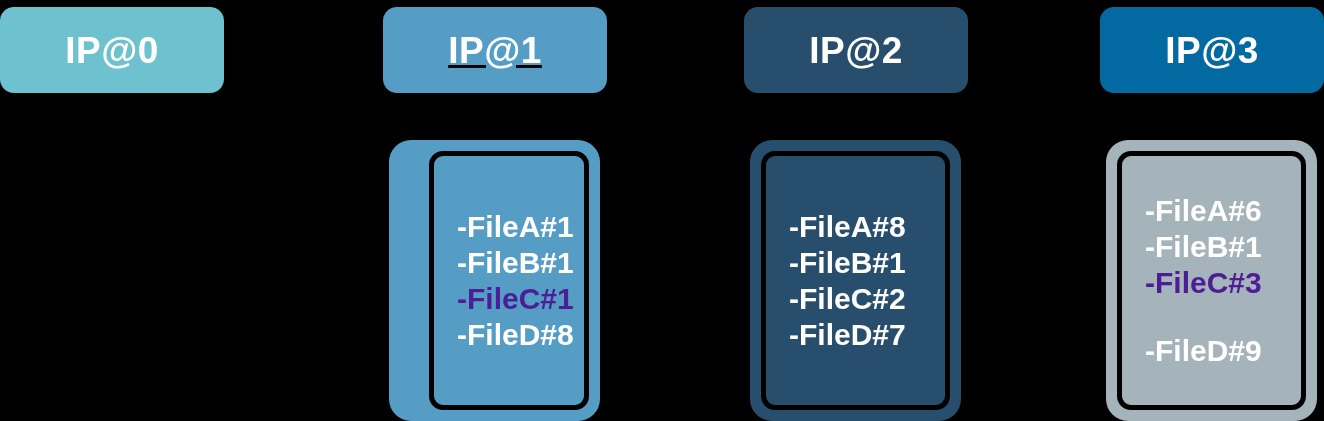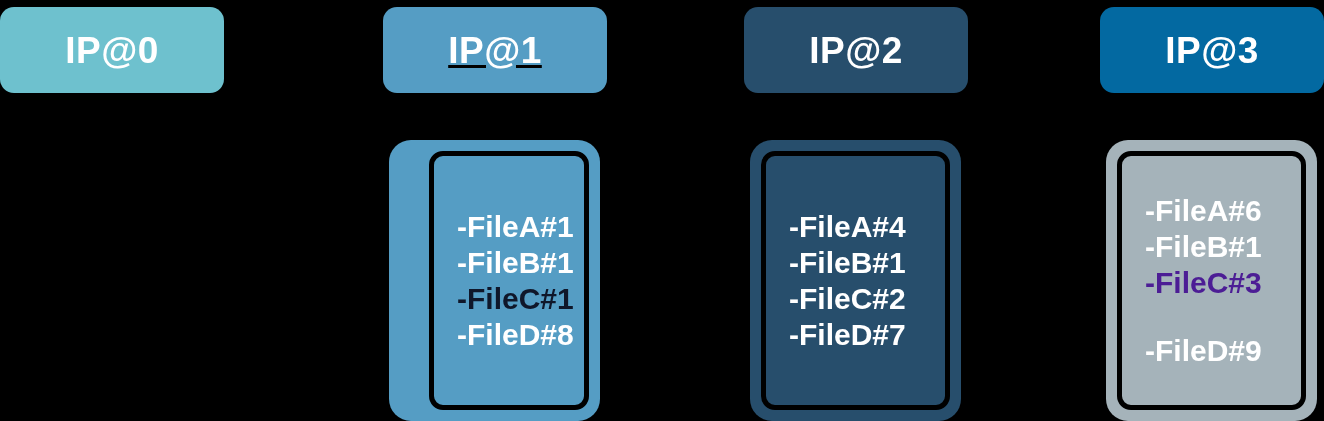--- a/index.html
+++ b/index.html
@@ -95,32 +95,32 @@
       </div>
     </div>
     <div class="column" style="left: 383px;">
       <div class="header-pill" style="background: rgb(85, 157, 196); text-decoration: underline;">
         <span class="header-label">IP@1</span>
       </div>
       <div class="file-box-outer" style="background: rgb(85, 157, 196); padding-left: 40px;">
         <div class="file-box-inner" style="background: rgb(85, 157, 196); border-color: rgb(0, 0, 0);">
           <div class="file-line" style="color: rgb(255, 255, 255);">-FileA#1</div>
           <div class="file-line" style="color: rgb(255, 255, 255);">-FileB#1</div>
-          <div class="file-line" style="color: #0f172a;">-FileC#1</div>
+          <div class="file-line" style="color: #4c1d95;">-FileC#1</div>
           <div class="file-line" style="color: rgb(255, 255, 255);">-FileD#8</div>
         </div>
       </div>
     </div>
     <div class="column" style="left: 744px;">
       <div class="header-pill" style="background: rgb(39, 78, 108); justify-content: center;">
         <span class="header-label">IP@2</span>
       </div>
       <div class="file-box-outer" style="background: rgb(39, 78, 108);">
         <div class="file-box-inner" style="background: rgb(39, 78, 108); border-color: rgb(0, 0, 0);">
-          <div class="file-line" style="color: rgb(255, 255, 255);">-FileA#4</div>
+          <div class="file-line" style="color: rgb(255, 255, 255);">-FileA#8</div>
           <div class="file-line" style="color: rgb(255, 255, 255);">-FileB#1</div>
           <div class="file-line" style="color: rgb(255, 255, 255);">-FileC#2</div>
           <div class="file-line" style="color: rgb(255, 255, 255);">-FileD#7</div>
         </div>
       </div>
     </div>
     <div class="column" style="left: 1100px;">
       <div class="header-pill" style="background: #0369a1;">
         <span class="header-label">IP@3</span>
       </div>

